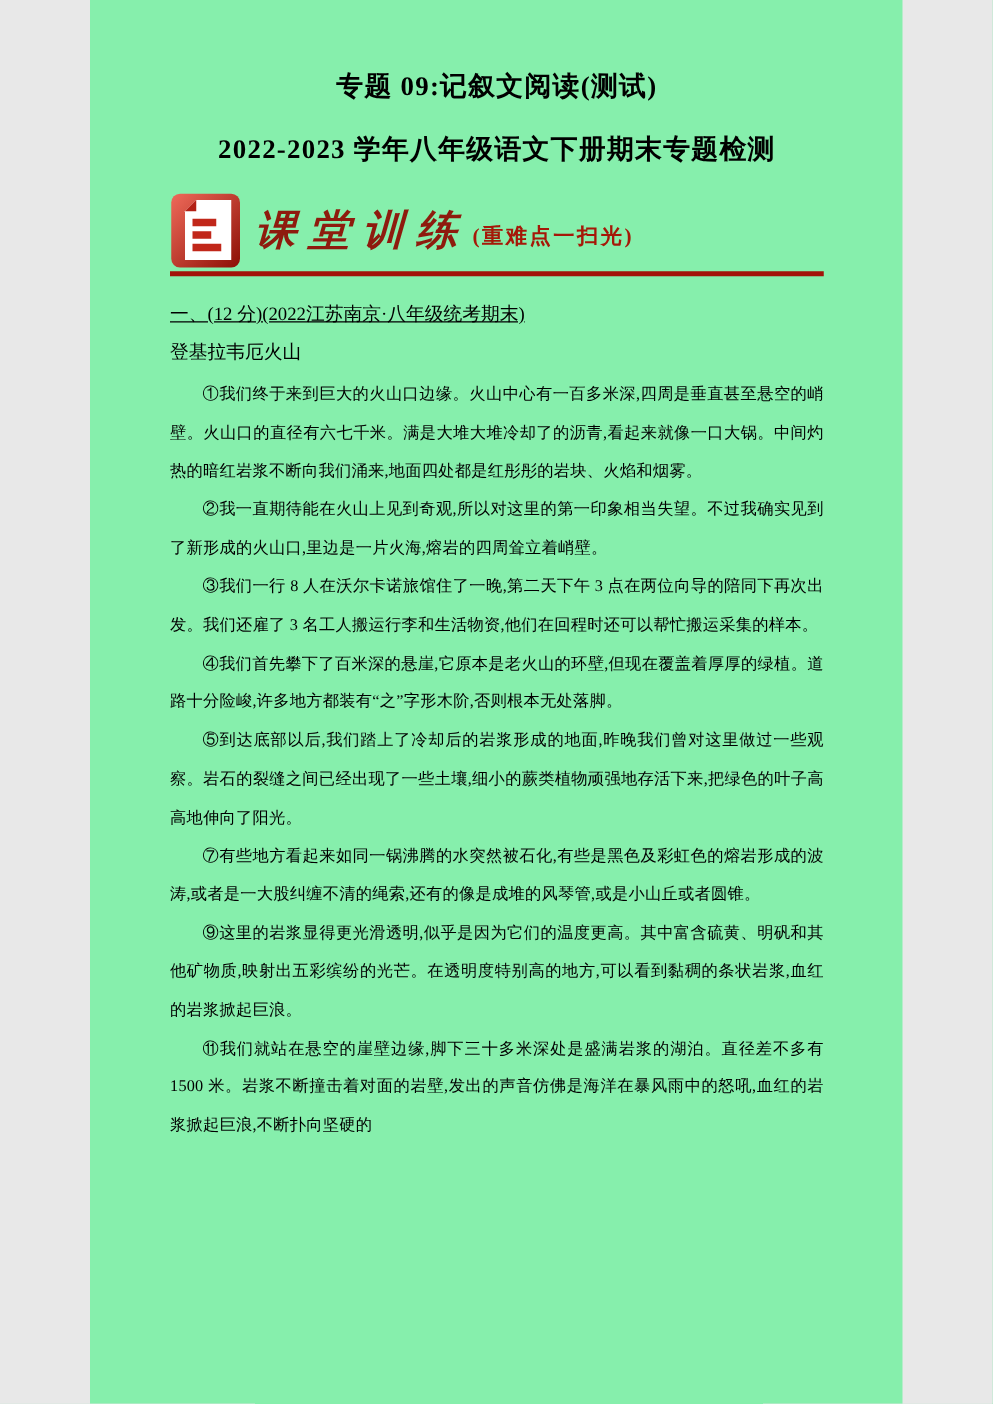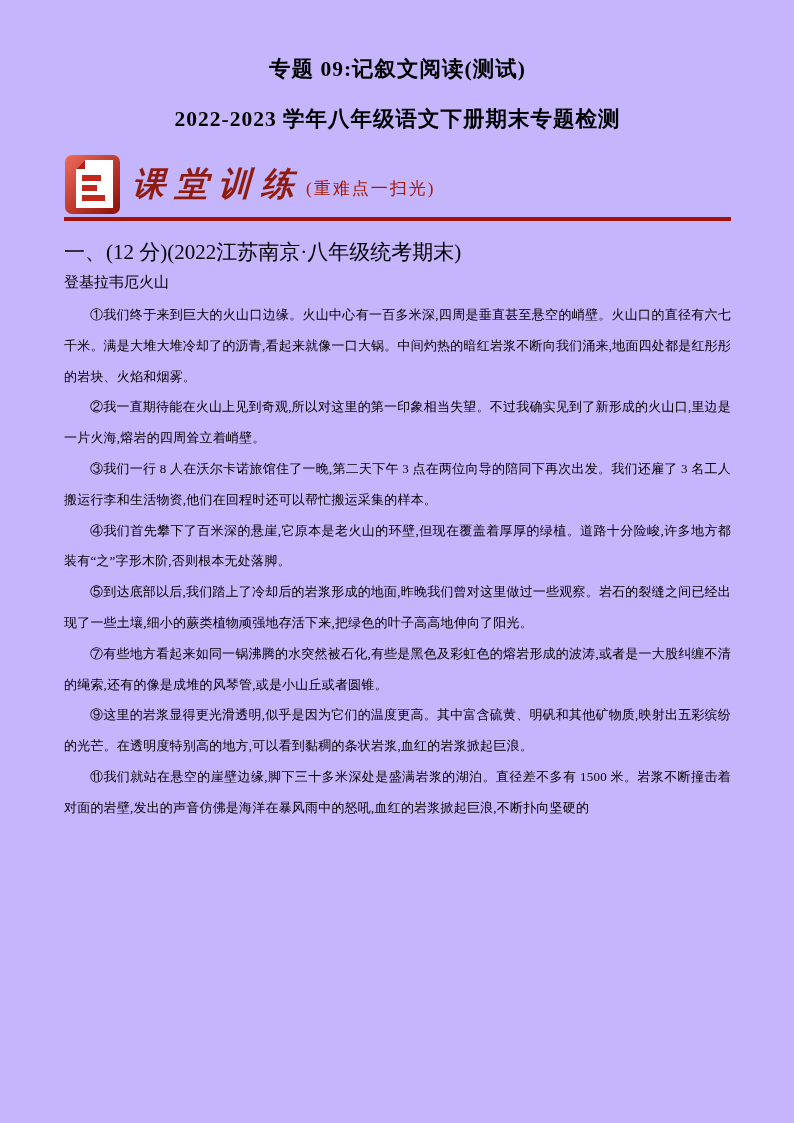--- a/index.html
+++ b/index.html
@@ -1,20 +1,20 @@
 <!DOCTYPE html>
 <html><head>
 <meta charset="utf-8">
 <style>
   html,body{margin:0;padding:0;background:#e8e8e8;}
   .page{
     position:relative;
-    width:794px;height:1123px;
+    width:650px;height:1123px;
     margin:0 auto;
-    background:#c4b5fd;
+    background:#86efac;
     box-sizing:border-box;
     padding:54px 63px 0 64px;
     font-family:"Liberation Serif","DejaVu Serif",serif;
     color:#000;
     overflow:hidden;
   }
   .doc-title{
     text-align:center;
     font-size:21.5px;
     font-weight:bold;
@@ -33,30 +33,31 @@
     font-size:33px;
     font-weight:900;
     color:#8e1b0e;
     letter-spacing:10px;
     margin-left:10px;
     font-style:italic;
     transform:skewX(-2deg);
   }
   .banner-sub{
     font-size:17px;
-    font-weight:normal;
+    font-weight:bold;
     color:#a51808;
     margin-left:2px;
     padding-top:8px;
     letter-spacing:2px;
   }
   .section-heading{
-    font-size:21px;
+    font-size:15px;
     margin:16px 0 0 0;
     line-height:30px;
+    text-decoration:underline;
   }
   .passage-title{
     font-size:15px;
     margin:0;
     line-height:31px;
   }
   .passage-body{margin-top:2px;}
   .para{
     font-size:13px;
     line-height:30.8px;

